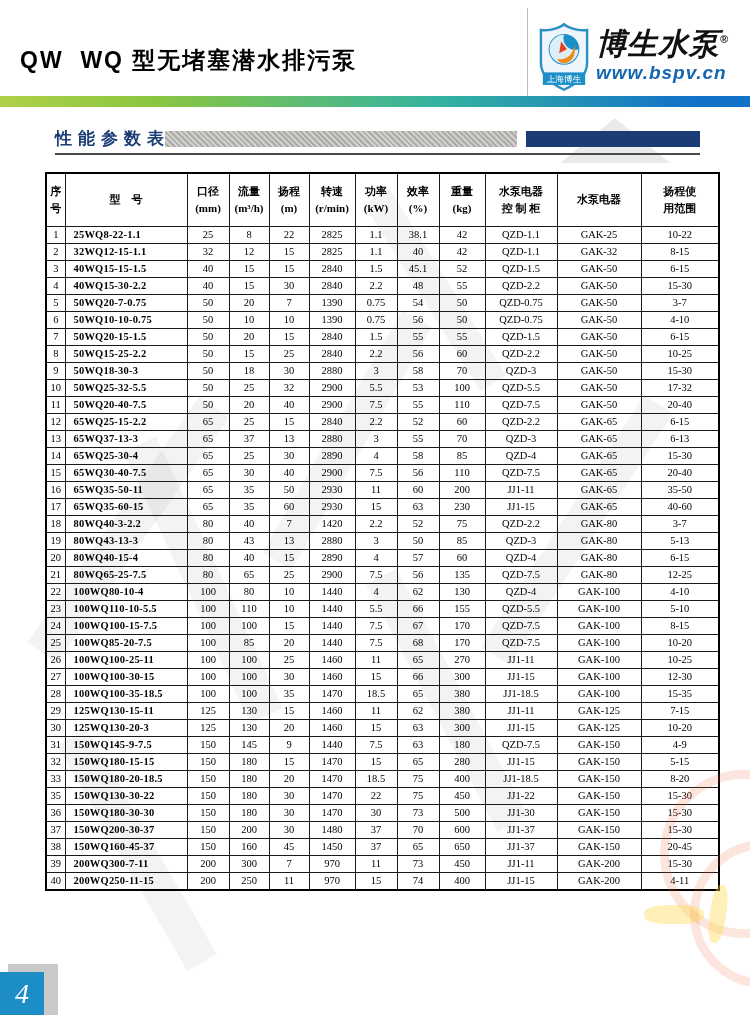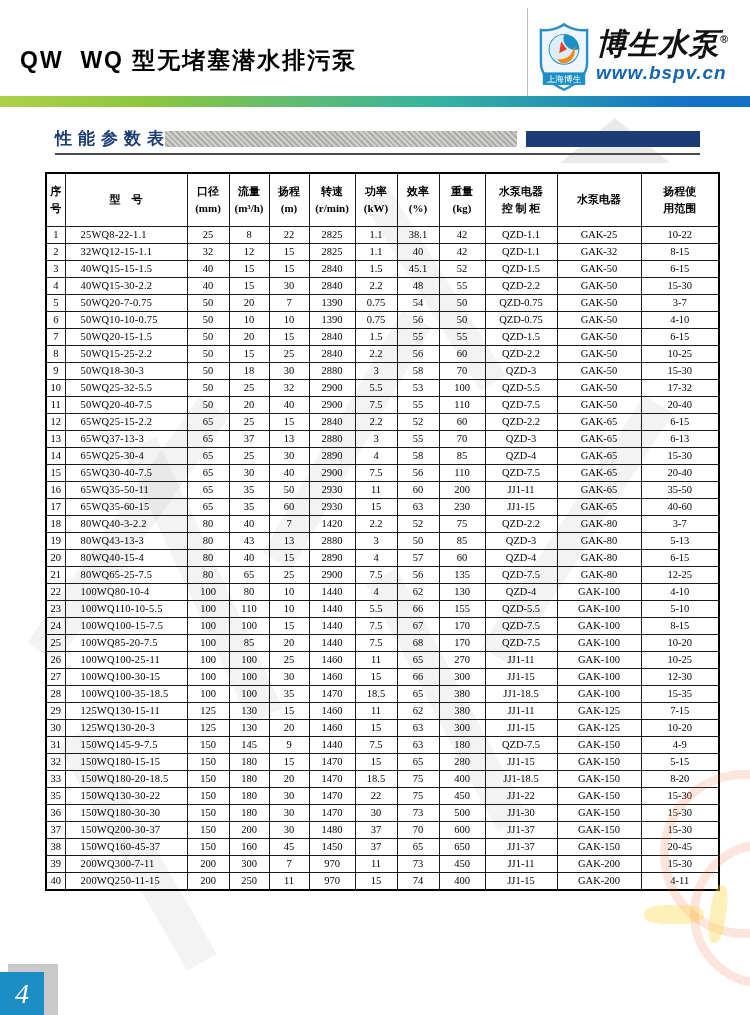--- a/index.html
+++ b/index.html
@@ -40,21 +40,21 @@
   .perf-table{position:absolute;left:45px;top:172px;width:673px;border-collapse:collapse;
               table-layout:fixed;z-index:2;background:transparent;
               font-family:"Liberation Serif","DejaVu Serif",serif;color:#000;}
   .perf-table,
   .perf-table th,.perf-table td{border:1px solid #1a1a1a;}
   .perf-table{border:2px solid #000;}
   .perf-table th{height:52px;font-size:11px;font-weight:bold;text-align:center;vertical-align:middle;
                  white-space:pre-line;line-height:1.55;padding:0;background:transparent;}
   .perf-table td{height:16px;font-size:10.5px;text-align:center;vertical-align:middle;
                  padding:0 1px;line-height:1;background:transparent;white-space:nowrap;overflow:hidden;}
-  .perf-table td.model{text-align:left;padding-left:15px;letter-spacing:0.2px;}
+  .perf-table td.model{text-align:left;padding-left:8px;letter-spacing:0.2px;font-weight:bold;}
 
   
   .footer-gray{position:absolute;left:8px;top:964px;width:50px;height:51px;background:#c9c9c9;}
   .footer-blue{position:absolute;left:0;top:972px;width:44px;height:43px;background:#1d8ec5;
                display:flex;align-items:center;justify-content:center;}
   .footer-blue span{font-family:"Liberation Serif",serif;font-style:italic;font-size:28px;color:#fff;}
 </style>
 </head>
 <body>
 

